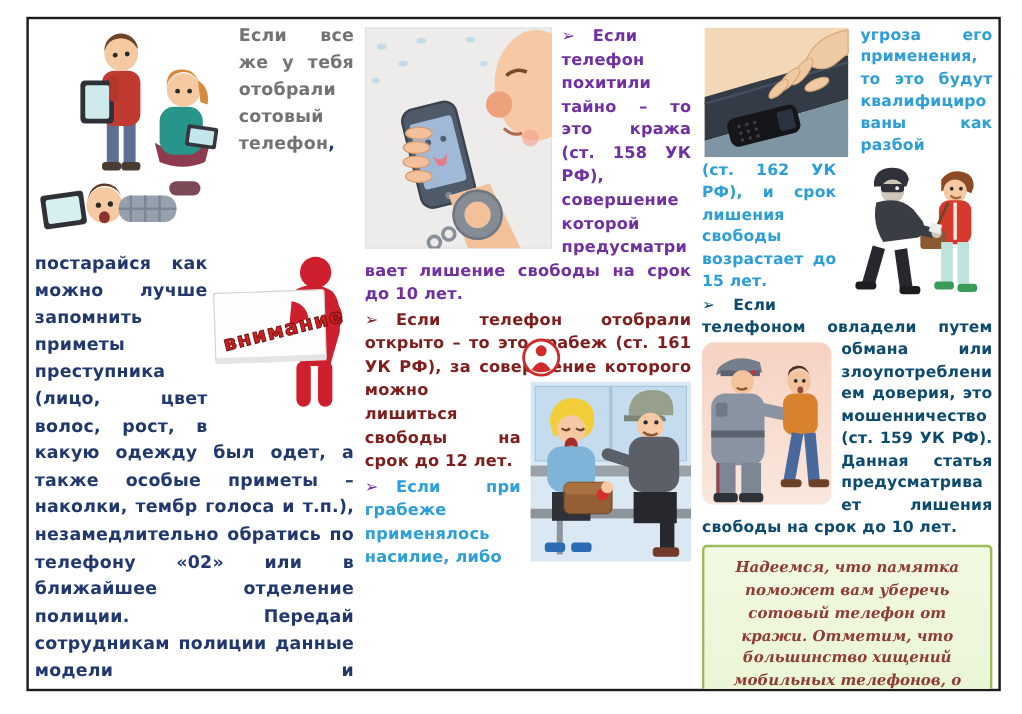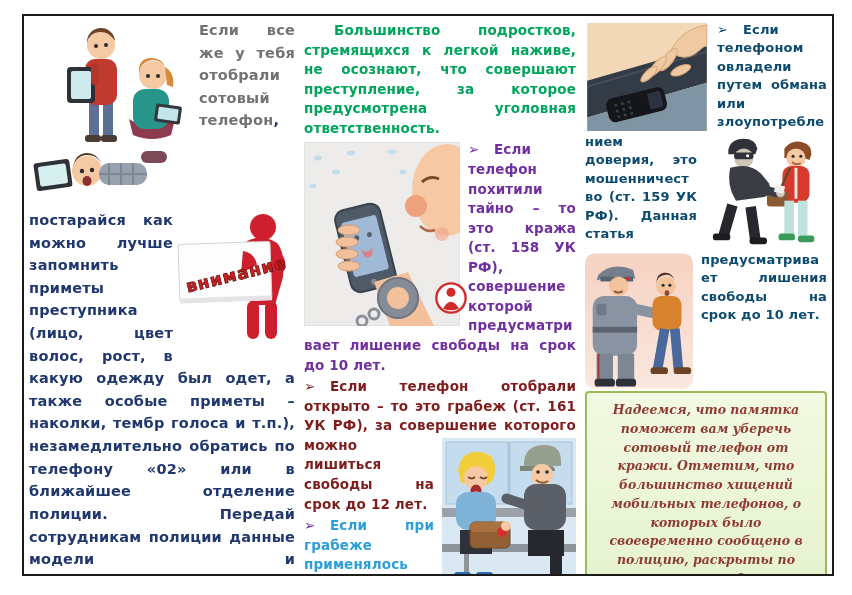--- a/index.html
+++ b/index.html
@@ -104,21 +104,20 @@
             <path d="M66,40 q12,2 14,14 l-16,8z" fill="#cd1f2d"></path>
             <text x="7" y="72" transform="rotate(-14 48 62)" font-size="17" font-weight="bold" fill="#d41f1f" stroke="#641010" stroke-width="0.8" letter-spacing="1">внимание</text>
           </svg>
         </span>
         <p class="p1"><span class="red">Если все же у тебя отобрали сотовый телефон</span><span>, постарайся как можно лучше запомнить приметы преступника (лицо, цвет волос, рост, в какую одежду был одет, а также особые приметы – наколки, тембр голоса и т.п.), незамедлительно обратись по телефону «02» или в ближайшее отделение полиции. Передай сотрудникам полиции данные модели и идентификационный номер телефона.</span></p>
       </div>
 
     </section>
 
     <section class="col col2">
-      <p class="green jt colp">Большинство подростков, стремящихся к легкой наживе, не осознают, что совершают преступление, за которое предусмотрена уголовная ответственность.</p>
 
       <p class="purple jt colp"><span class="imgbox phonecuff fl">
             <svg viewBox="0 0 156 184" width="156" height="184">
             <rect width="156" height="184" fill="#edecea" stroke="#d8d8d8"></rect>
             <g fill="#c2dcea">
               <ellipse cx="14" cy="16" rx="4" ry="2.5"></ellipse>
                 <ellipse cx="32" cy="30" rx="4" ry="2.5"></ellipse>
               <ellipse cx="9" cy="44" rx="3.5" ry="2.2"></ellipse>
                 <ellipse cx="47" cy="11" rx="4" ry="2.4"></ellipse>
               <ellipse cx="88" cy="10" rx="4" ry="2.4"></ellipse>
@@ -228,21 +227,21 @@
               </g>
             </g>
             <g fill="#eec9a2" stroke="#d9a877">
               <path d="M124,2 q-22,4 -32,18 l-6,10 q14,10 26,2 l12,-10z"></path>
               <ellipse cx="84" cy="38" rx="5" ry="14" transform="rotate(38 84 38)"></ellipse>
               <ellipse cx="73" cy="45" rx="4.5" ry="13" transform="rotate(42 73 45)"></ellipse>
               <ellipse cx="64" cy="53" rx="4" ry="11" transform="rotate(46 64 53)"></ellipse>
               <ellipse cx="97" cy="49" rx="4.5" ry="11" transform="rotate(66 97 49)"></ellipse>
             </g>
           </svg>
-          </span></p>
+          </span><span>угроза его применения, то это будут квалифицирова​ны как разбой</span></p>
 
       <p class="blue jt colp"><span class="imgbox thief fr">
             <svg viewBox="0 0 126 118" width="122" height="114">
             <rect width="126" height="118" fill="#ffffff"></rect>
             <g>
               <path d="M82,14 q8,-10 20,-6 q8,2 8,12 l-2,6 q-12,-6 -26,-2z" fill="#8a4b26"></path>
               <circle cx="94" cy="24" r="10" fill="#f6c9a4"></circle>
               <path d="M90,28 q4,4 9,1" stroke="#a5683f" stroke-width="2" fill="none"></path>
               <circle cx="91" cy="22" r="1.6" fill="#2b2b2b"></circle>
                 <circle cx="99" cy="22" r="1.6" fill="#2b2b2b"></circle>
@@ -263,21 +262,21 @@
               <path d="M26,34 q20,-6 32,6 l8,10 q4,10 -4,14 l-30,4 q-10,-16 -6,-34z" fill="#3a3d44"></path>
               <rect x="52" y="50" width="26" height="9" rx="4" fill="#3a3d44" transform="rotate(14 52 54)"></rect>
               <circle cx="78" cy="60" r="4.5" fill="#cfc6ba"></circle>
               <rect x="72" y="52" width="10" height="8" fill="#eeeeee" transform="rotate(14 77 56)"></rect>
               <rect x="18" y="72" width="11" height="34" fill="#26282e" transform="rotate(16 24 89)"></rect>
               <rect x="44" y="74" width="11" height="34" fill="#26282e" transform="rotate(-8 50 91)"></rect>
               <rect x="8" y="102" width="18" height="7" rx="3" fill="#1c1d21"></rect>
               <rect x="46" y="106" width="18" height="7" rx="3" fill="#1c1d21"></rect>
             </g>
           </svg>
-          </span></p>
+          </span><span>(ст. 162 УК РФ), и срок лишения свободы возрастает до 15 лет.</span></p>
 
       <p class="steel jt colp"><span class="bul">➢</span><span>Если телефоном овладели </span><span class="imgbox police fl">
             <svg viewBox="0 0 112 140" width="108" height="136">
             <defs>
               <linearGradient id="pgrad" x1="0" y1="0" x2="0" y2="1">
                 <stop offset="0" stop-color="#f6d2c2"></stop>
                   <stop offset="1" stop-color="#fae7de"></stop>
               </linearGradient>
             </defs>
             <rect width="112" height="140" rx="10" fill="url(#pgrad)"></rect>

